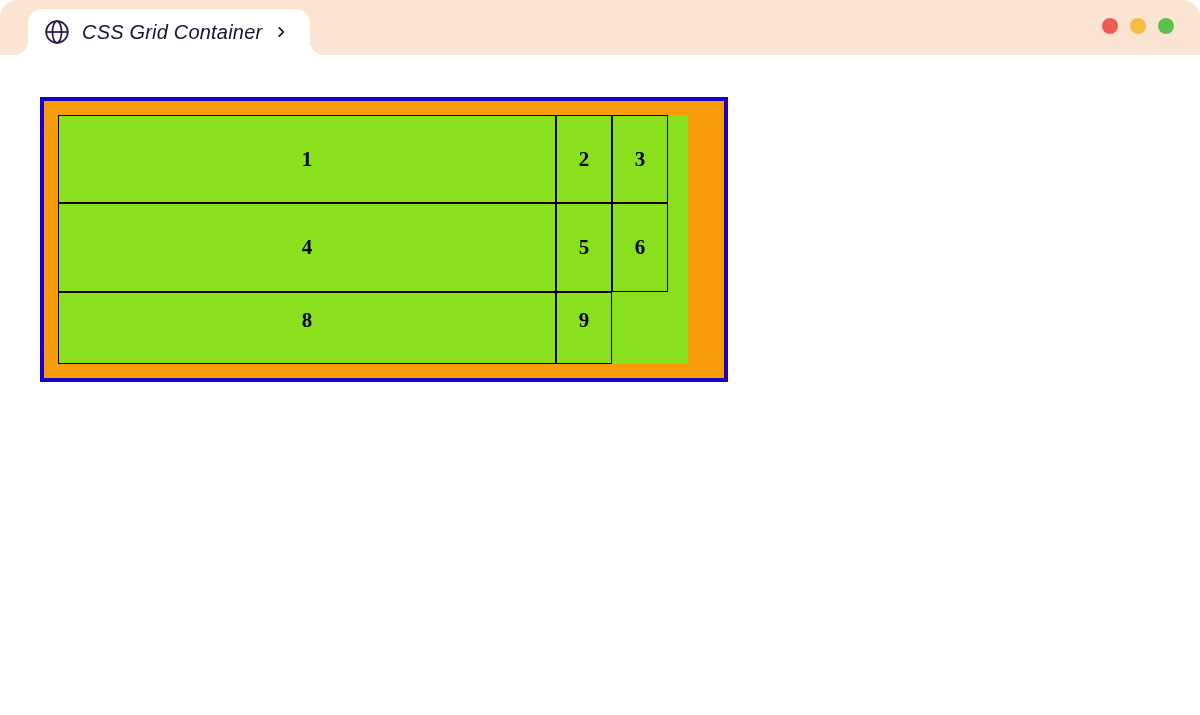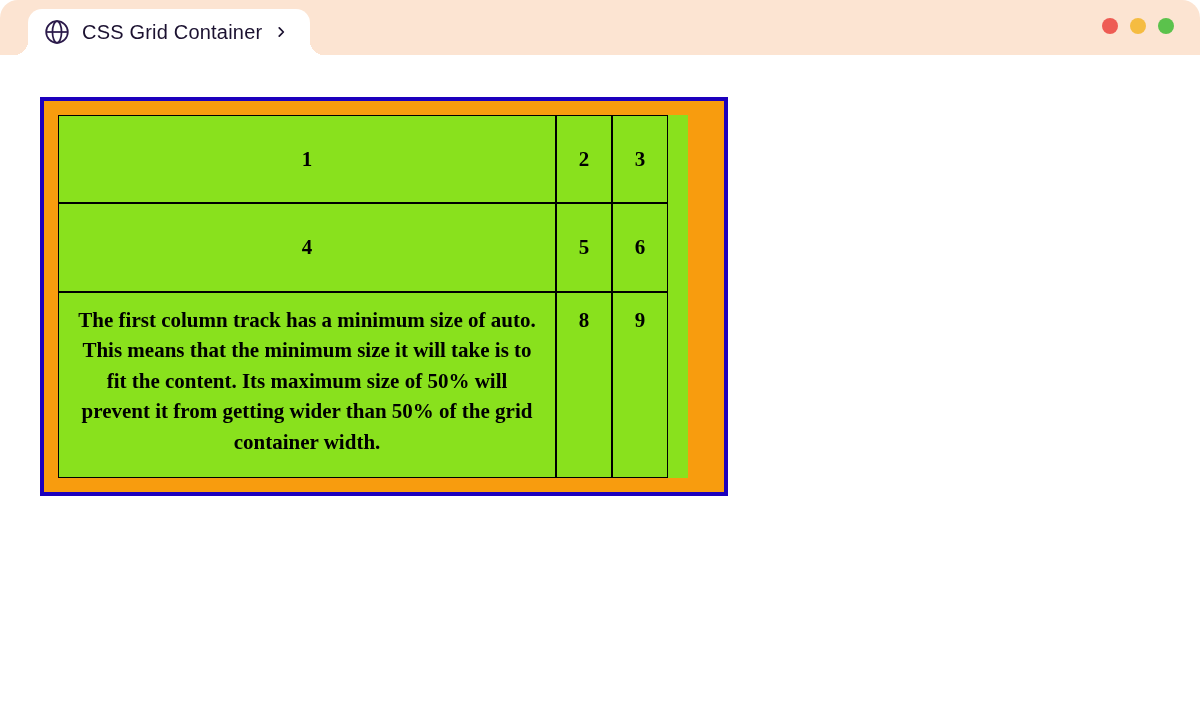--- a/index.html
+++ b/index.html
@@ -20,20 +20,21 @@
   }
   .title-bar {
     height: 55px;
     background: #fce4d2;
     border-top-left-radius: 18px;
     border-top-right-radius: 18px;
     display: flex;
     align-items: flex-end;
     padding-left: 28px;
     position: relative;
+    font-style: italic;
   }
   .tab {
     background: #fff;
     border-top-left-radius: 14px;
     border-top-right-radius: 14px;
     height: 46px;
     display: flex;
     align-items: center;
     padding: 0 22px 0 16px;
     gap: 12px;
@@ -153,20 +154,19 @@
     <div class="grid-wrapper">
       <div class="grid-container">
         <div class="grid-item short">1</div>
         <div class="grid-item short">2</div>
         <div class="grid-item short">3</div>
 
         <div class="grid-item short">4</div>
         <div class="grid-item short">5</div>
         <div class="grid-item short">6</div>
 
-        <div class="grid-item" style="padding:12px 16px 20px;">The first column track has a minimum size of auto. This means that the minimum size it will take is to fit the content. Its maximum size of 50% will prevent it from getting wider than 50% of the grid container width.</div>
         <div class="grid-item top-align">8</div>
         <div class="grid-item top-align">9</div>
       </div>
     </div>
   </div>
 
 </div>
 
 </body></html>

